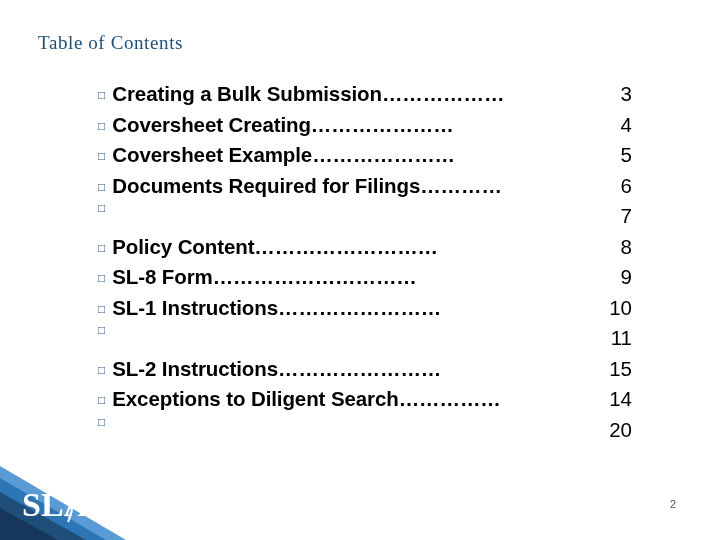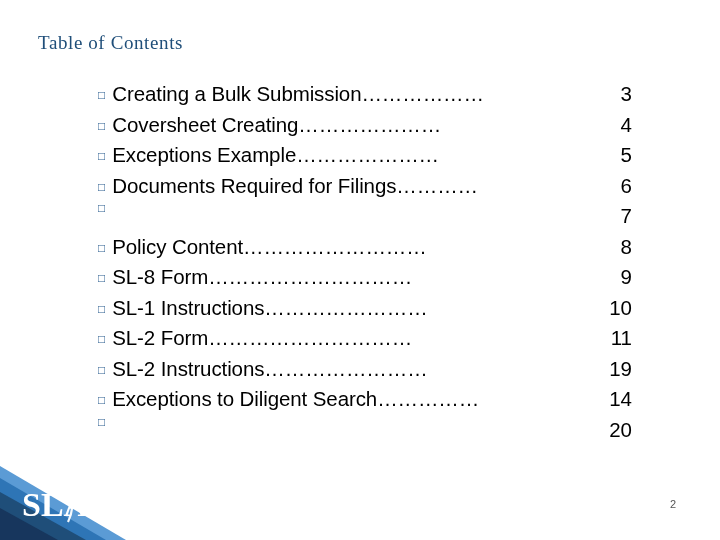--- a/index.html
+++ b/index.html
@@ -50,20 +50,21 @@
     font-size: 12px;
     color: #2a5d8f;
     line-height: 1;
     margin-right: 7px;
     position: relative;
     top: -2px;
   }
   .row-text {
     flex: 0 0 auto;
     letter-spacing: -0.1px;
+    font-weight: bold;
   }
   
   .pagenum {
     position: absolute;
     width: 46px;
     text-align: right;
     font-size: 20.5px;
     color: #000000;
   }
   
@@ -108,21 +109,21 @@
         <span class="row-text">Creating a Bulk Submission………………</span>
         <span class="pagenum" style="left: 488px;">3</span>
       </div>
       <div class="toc-row">
         <span class="bullet">□</span>
         <span class="row-text">Coversheet Creating…………………</span>
         <span class="pagenum" style="left: 488px;">4</span>
       </div>
       <div class="toc-row">
         <span class="bullet">□</span>
-        <span class="row-text">Exceptions Example…………………</span>
+        <span class="row-text">Coversheet Example…………………</span>
         <span class="pagenum" style="left: 488px;">5</span>
       </div>
       <div class="toc-row">
         <span class="bullet">□</span>
         <span class="row-text">Documents Required for Filings…………</span>
         <span class="pagenum" style="left: 488px;">6</span>
       </div>
       <div class="toc-row">
         <span class="bullet">□</span>
         <span class="pagenum" style="left: 488px;">7</span>
@@ -137,27 +138,26 @@
         <span class="row-text">SL-8 Form…………………………</span>
         <span class="pagenum" style="left: 488px;">9</span>
       </div>
       <div class="toc-row">
         <span class="bullet">□</span>
         <span class="row-text">SL-1 Instructions……………………</span>
         <span class="pagenum" style="left: 488px;">10</span>
       </div>
       <div class="toc-row">
         <span class="bullet">□</span>
-        <span class="row-text">SL-2 Form…………………………</span>
         <span class="pagenum" style="left: 488px;">11</span>
       </div>
       <div class="toc-row">
         <span class="bullet">□</span>
         <span class="row-text">SL-2 Instructions……………………</span>
-        <span class="pagenum" style="left: 488px;">19</span>
+        <span class="pagenum" style="left: 488px;">15</span>
       </div>
       <div class="toc-row">
         <span class="bullet">□</span>
         <span class="row-text">Exceptions to Diligent Search……………</span>
         <span class="pagenum" style="left: 488px;">14</span>
       </div>
       <div class="toc-row">
         <span class="bullet">□</span>
         <span class="pagenum" style="left: 488px;">20</span>
       </div>

